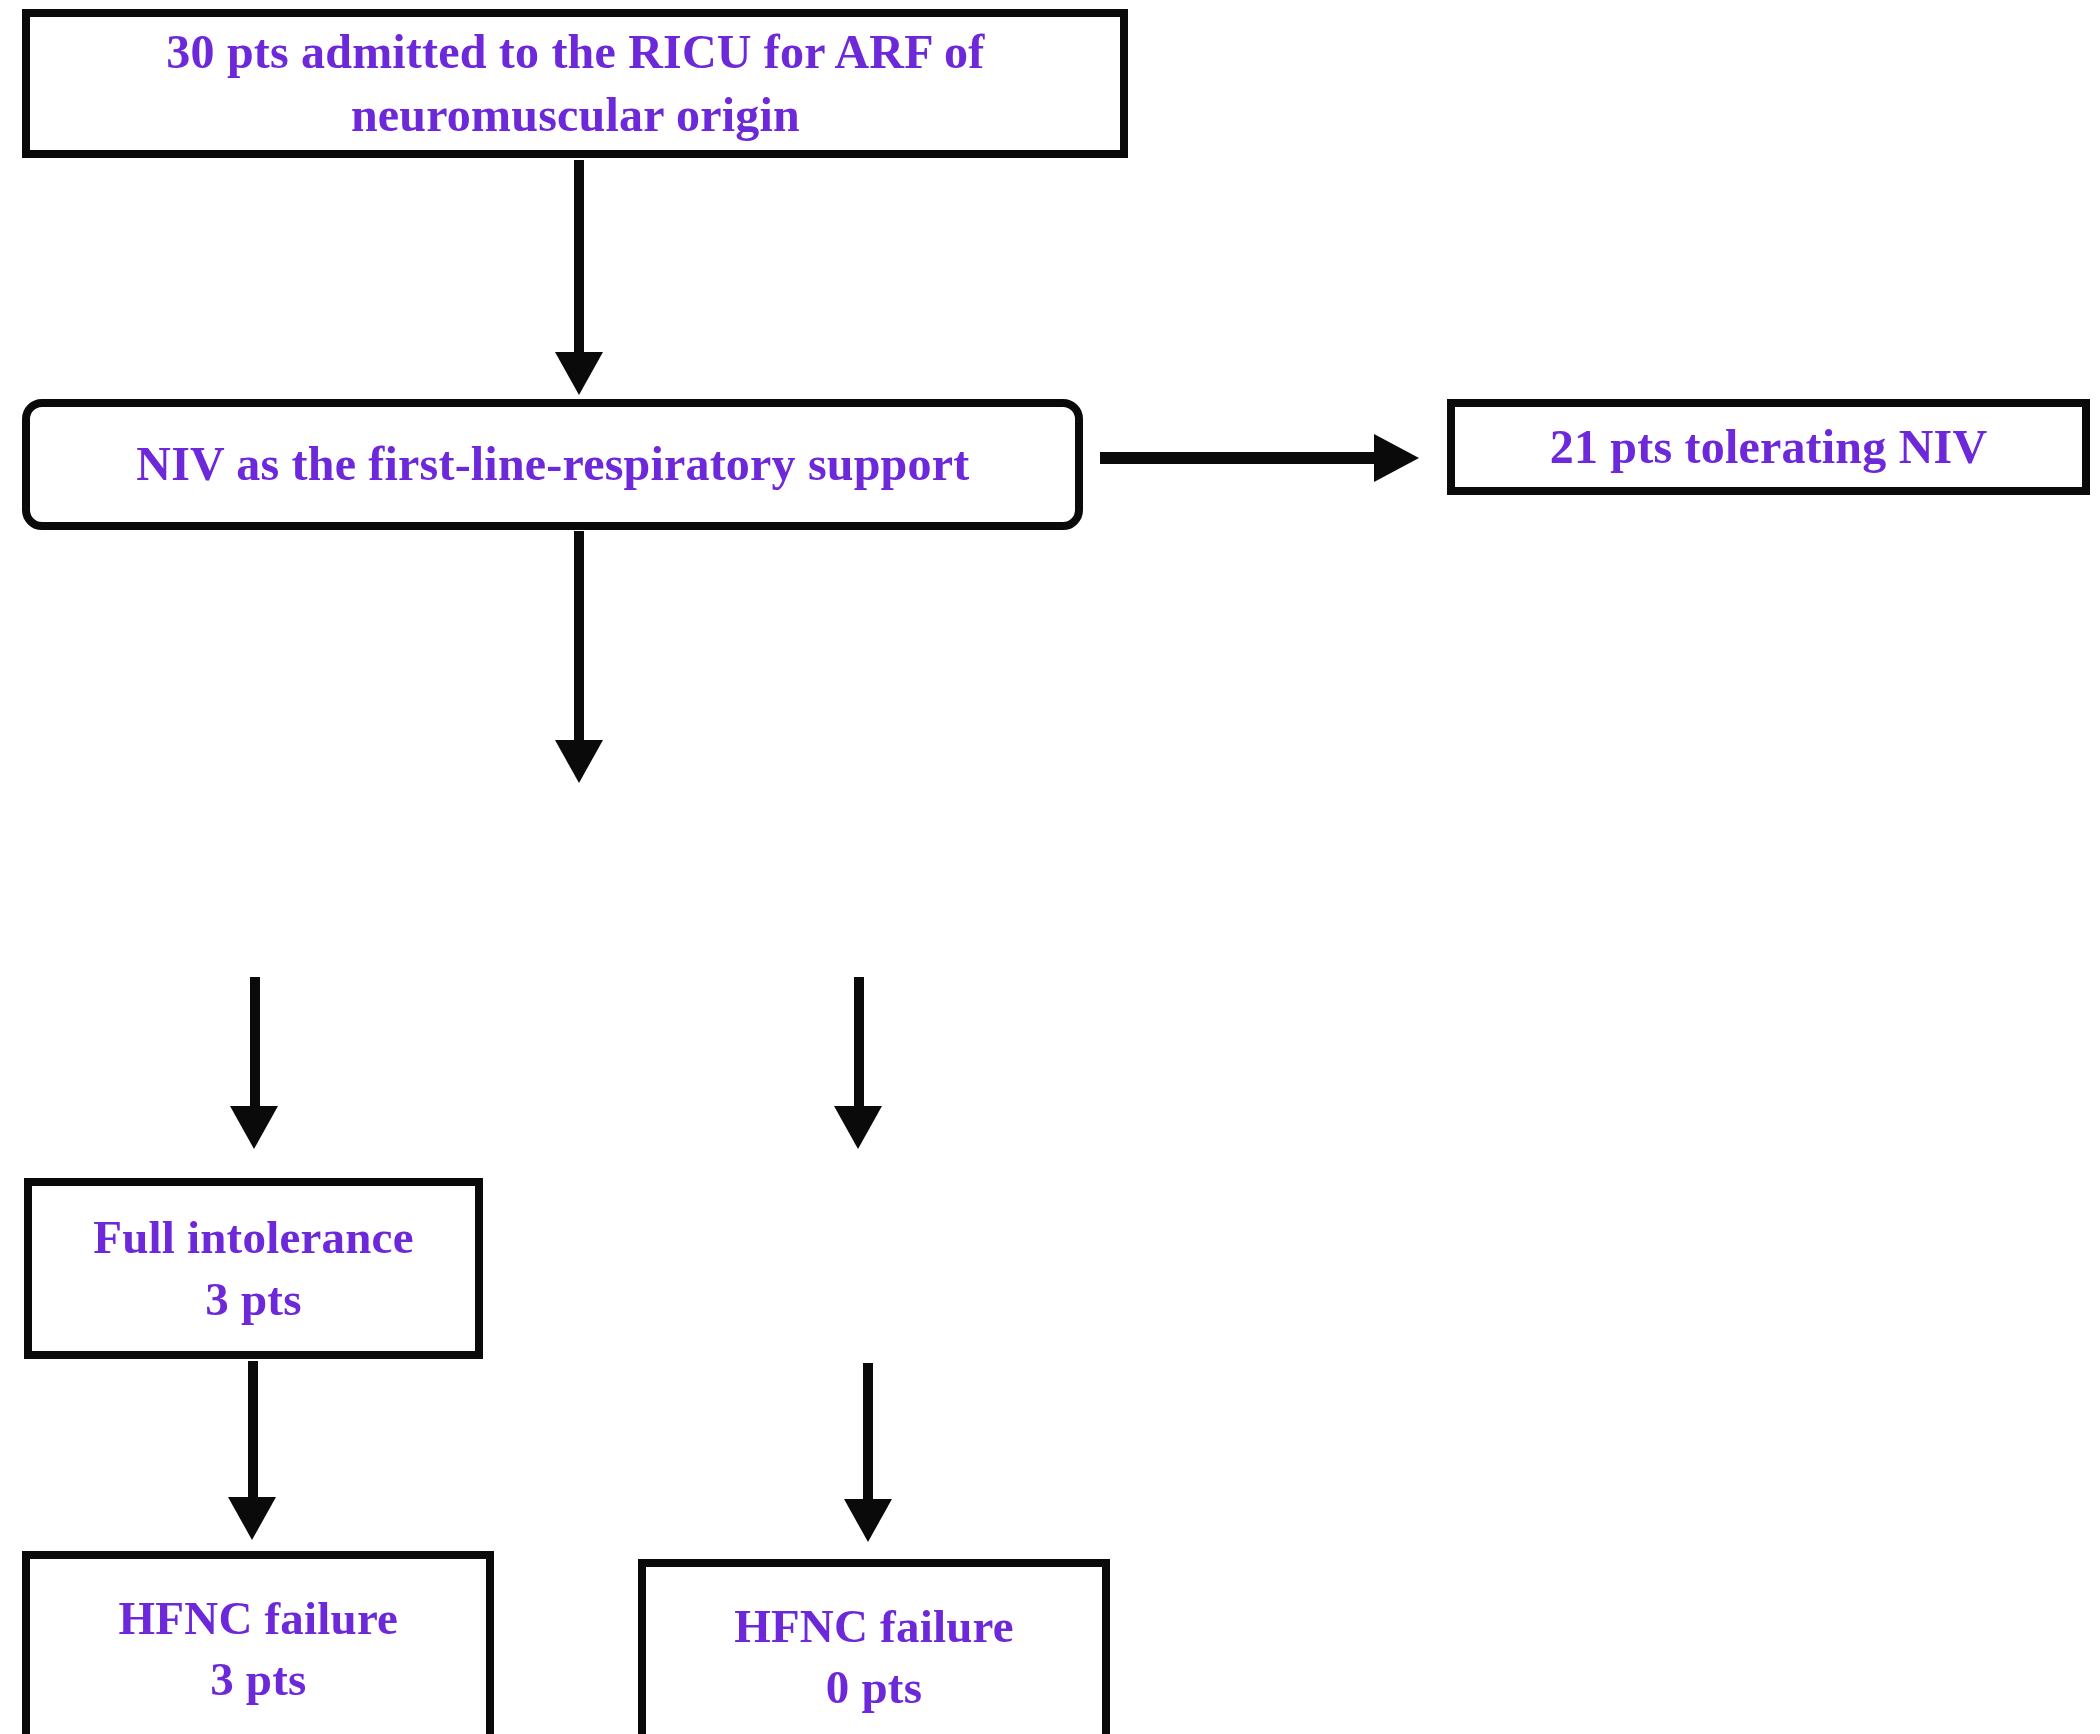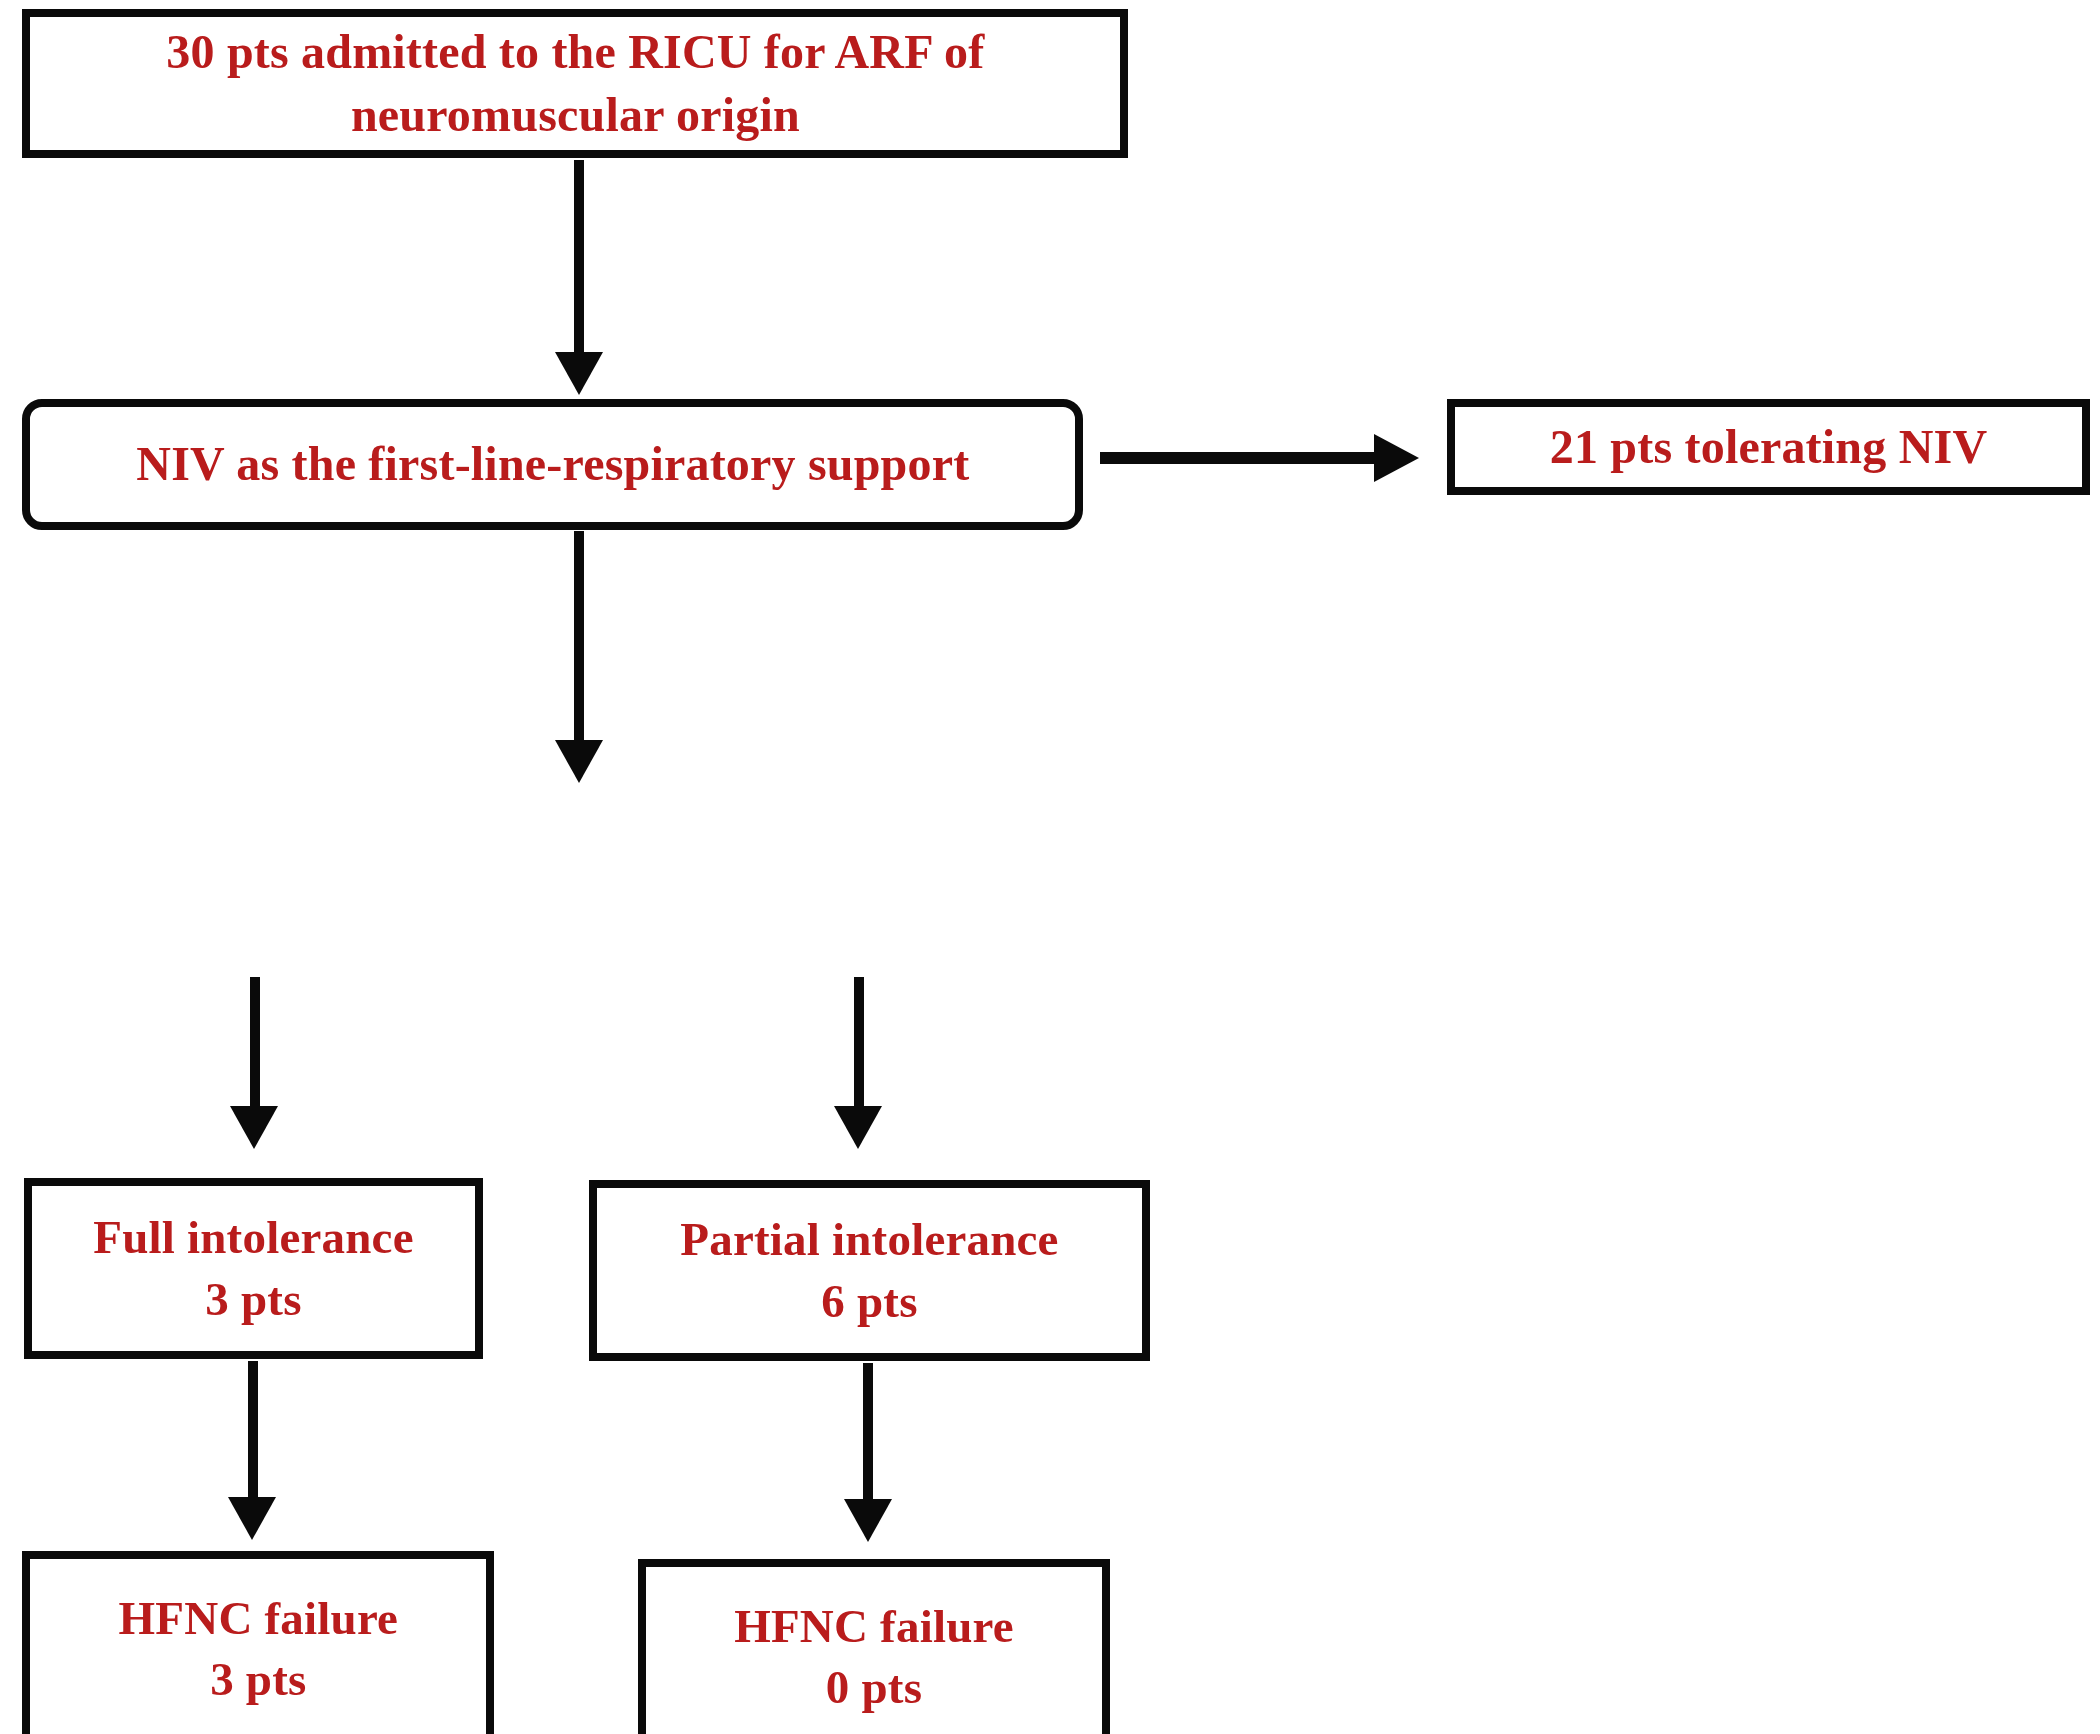--- a/index.html
+++ b/index.html
@@ -23,21 +23,21 @@
     box-sizing: border-box;
     background: #ffffff;
     border: 8.4px solid #0a0a0a;
     display: flex;
     align-items: center;
     justify-content: center;
     text-align: center;
     line-height: 1.30;
     font-weight: 700;
     letter-spacing: 0.2px;
-    color: #b91c1c;
+    color: #6d28d9;
   }
   .node .lines {
     width: 100%;
     padding: 0 11.2px;
     box-sizing: border-box;
   }
   .node .lines span { display: block; }
 
   
   #node-admitted      { left: 22.4px;   top: 9.3px;   width: 1106px; height: 149px; font-size: 48px; }
@@ -152,26 +152,20 @@
     <div class="arrowhead-down"></div>
   </div>
 
   <div class="node" id="node-full">
     <div class="lines">
       <span>Full intolerance</span>
       <span>3 pts</span>
     </div>
   </div>
 
-  <div class="node" id="node-partial">
-    <div class="lines">
-      <span>Partial intolerance</span>
-      <span>6 pts</span>
-    </div>
-  </div>
 
   <div class="conn" id="arrow-full-fail">
     <div class="vline"></div>
     <div class="arrowhead-down"></div>
   </div>
 
   <div class="conn" id="arrow-partial-fail">
     <div class="vline"></div>
     <div class="arrowhead-down"></div>
   </div>

